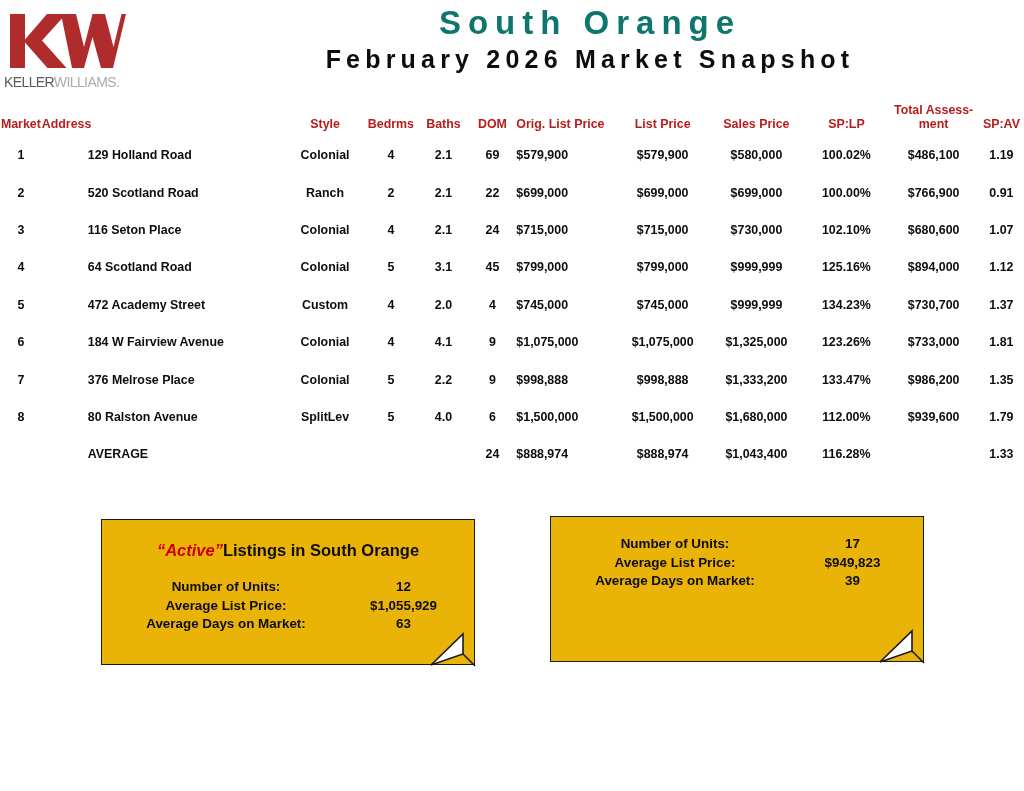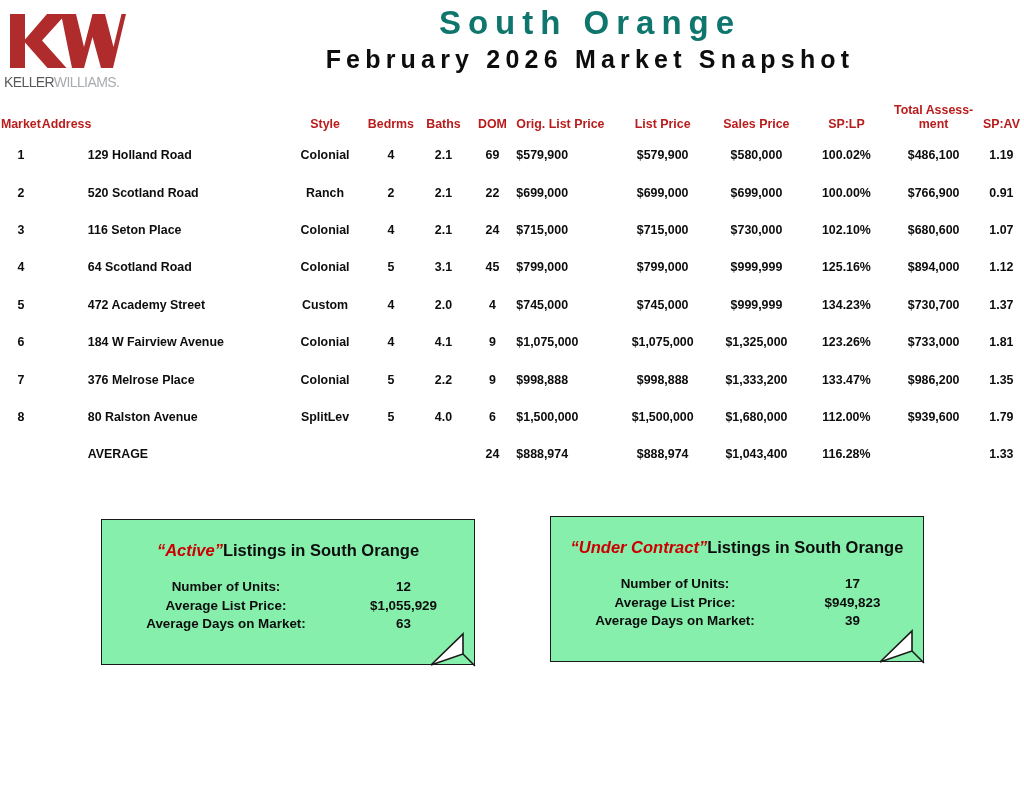--- a/index.html
+++ b/index.html
@@ -116,21 +116,21 @@
   .c-splp     { width: 88px;  text-align: center; }
   .c-assess   { width: 95px;  text-align: center; }
   .c-spav     { width: 46px;  text-align: center; }
 
   th.c-address { text-align: left; padding-left: 0 !important; }
 
   
   .callout {
     position: absolute;
     box-sizing: border-box;
-    background: #86efac;
+    background: #eab308;
     border: 1.6px solid #1a1a1a;
   }
   #callout-active {
     left: 101px;
     top: 519px;
     width: 374px;
     height: 146px;
   }
   #callout-under-contract {
     left: 550px;
@@ -365,23 +365,20 @@
       <span class="val">63</span>
     </div>
   </div>
   <svg class="fold" viewBox="0 0 46 34" xmlns="http://www.w3.org/2000/svg">
     <path d="M33 2 L33 22 L1 33 Z" fill="#ffffff" stroke="#1a1a1a" stroke-width="1.6" stroke-linejoin="miter"></path>
     <path d="M33 22 L45 34" fill="none" stroke="#1a1a1a" stroke-width="1.6"></path>
   </svg>
 </div>
 
 <div class="callout" id="callout-under-contract">
-  <div class="callout-title">
-    <span class="quoted">“Under Contract”</span><span>Listings in South Orange</span>
-  </div>
   <div class="callout-rows">
     <div class="callout-row">
       <span class="lbl">Number of Units:</span>
       <span class="val">17</span>
     </div>
     <div class="callout-row">
       <span class="lbl">Average List Price:</span>
       <span class="val">$949,823</span>
     </div>
     <div class="callout-row">

